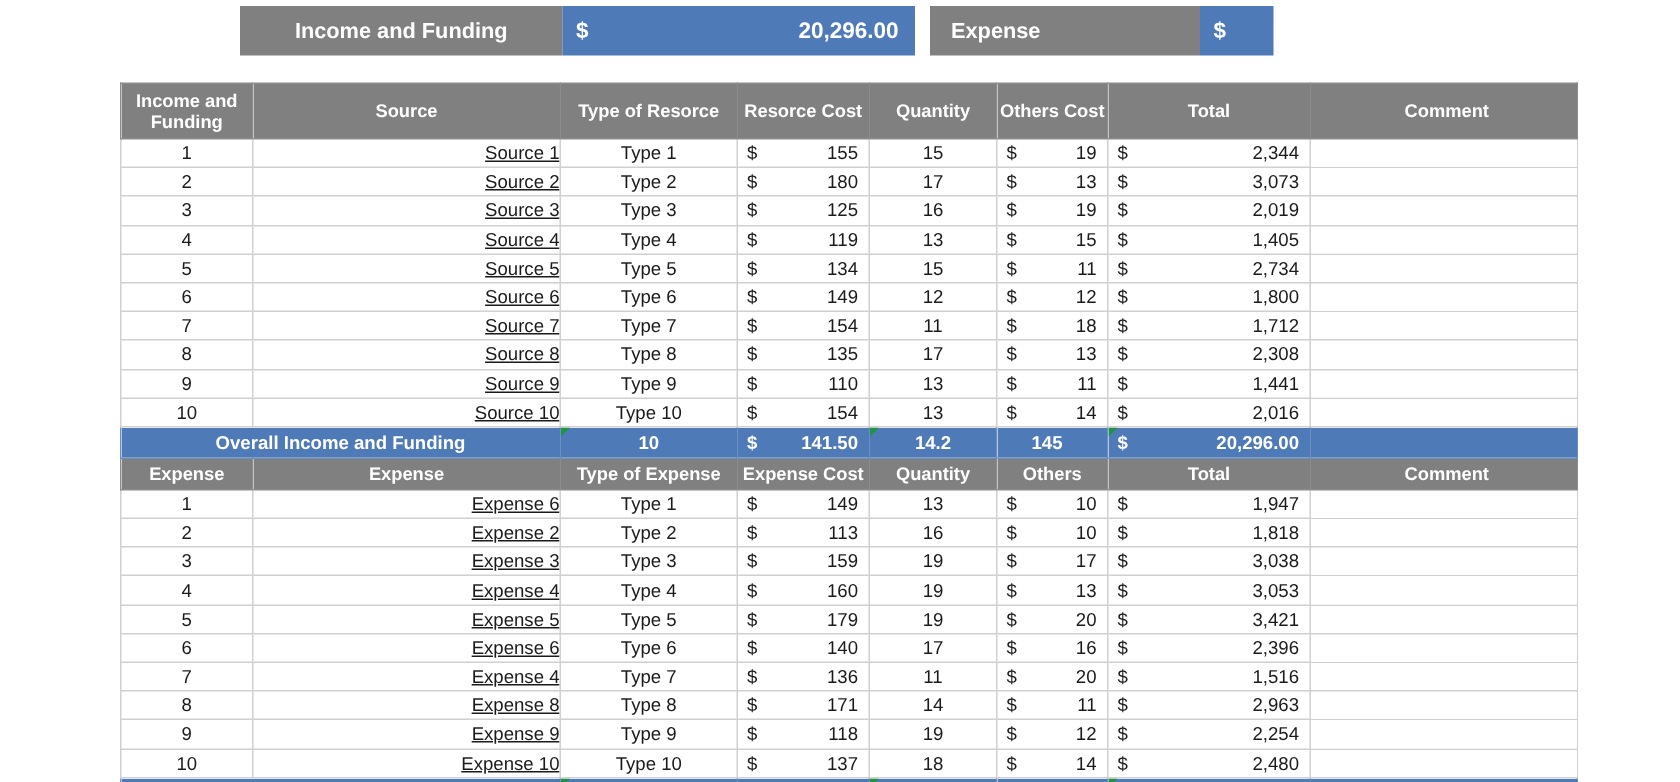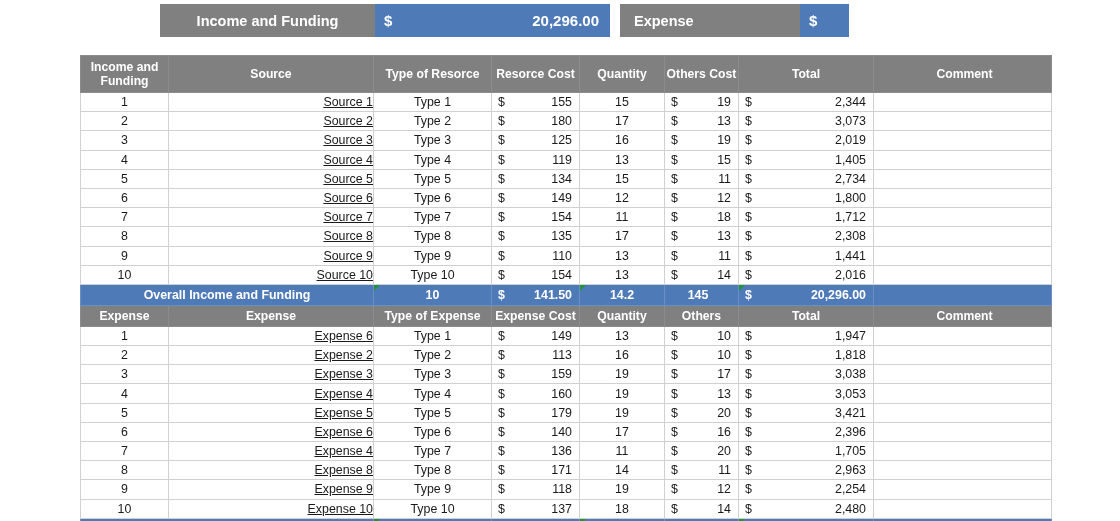--- a/index.html
+++ b/index.html
@@ -590,21 +590,21 @@
           <td class="mid">11</td>
           <td class=" money">
             <div class="m">
               <span class="s">$</span>
               <span class="n">20</span>
             </div>
           </td>
           <td class=" money">
             <div class="m">
               <span class="s">$</span>
-              <span class="n">1,705</span>
+              <span class="n">1,516</span>
             </div>
           </td>
           <td class="empty"></td>
         </tr>
         <tr>
           <td class="mid">8</td>
           <td class="txt">Expense 8</td>
           <td class="mid">Type 8</td>
           <td class=" money">
             <div class="m">

